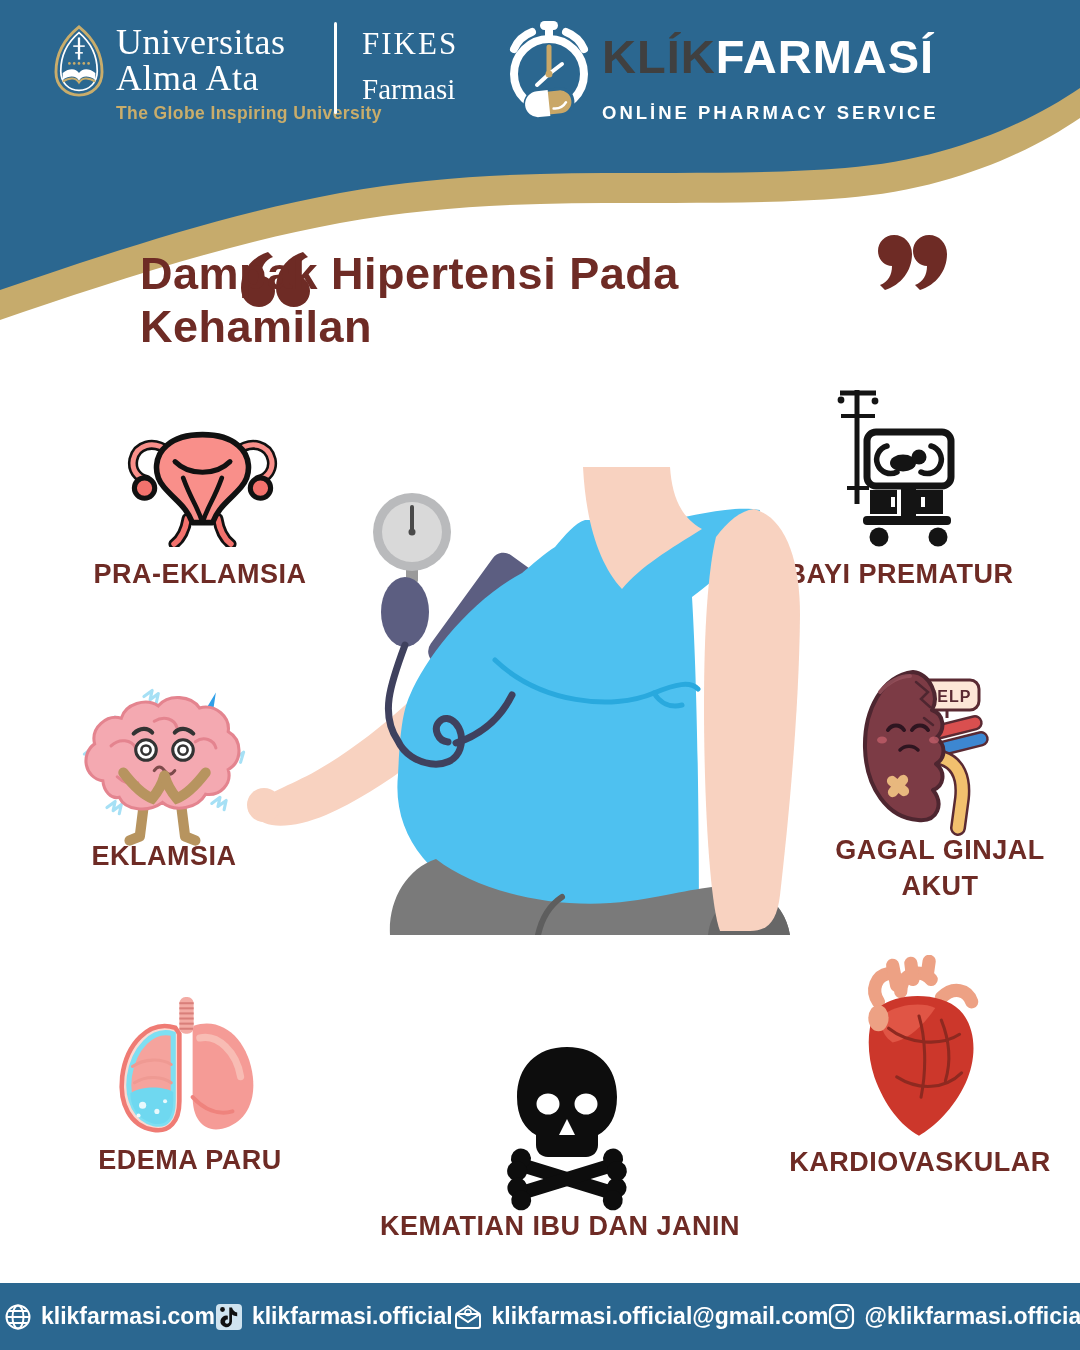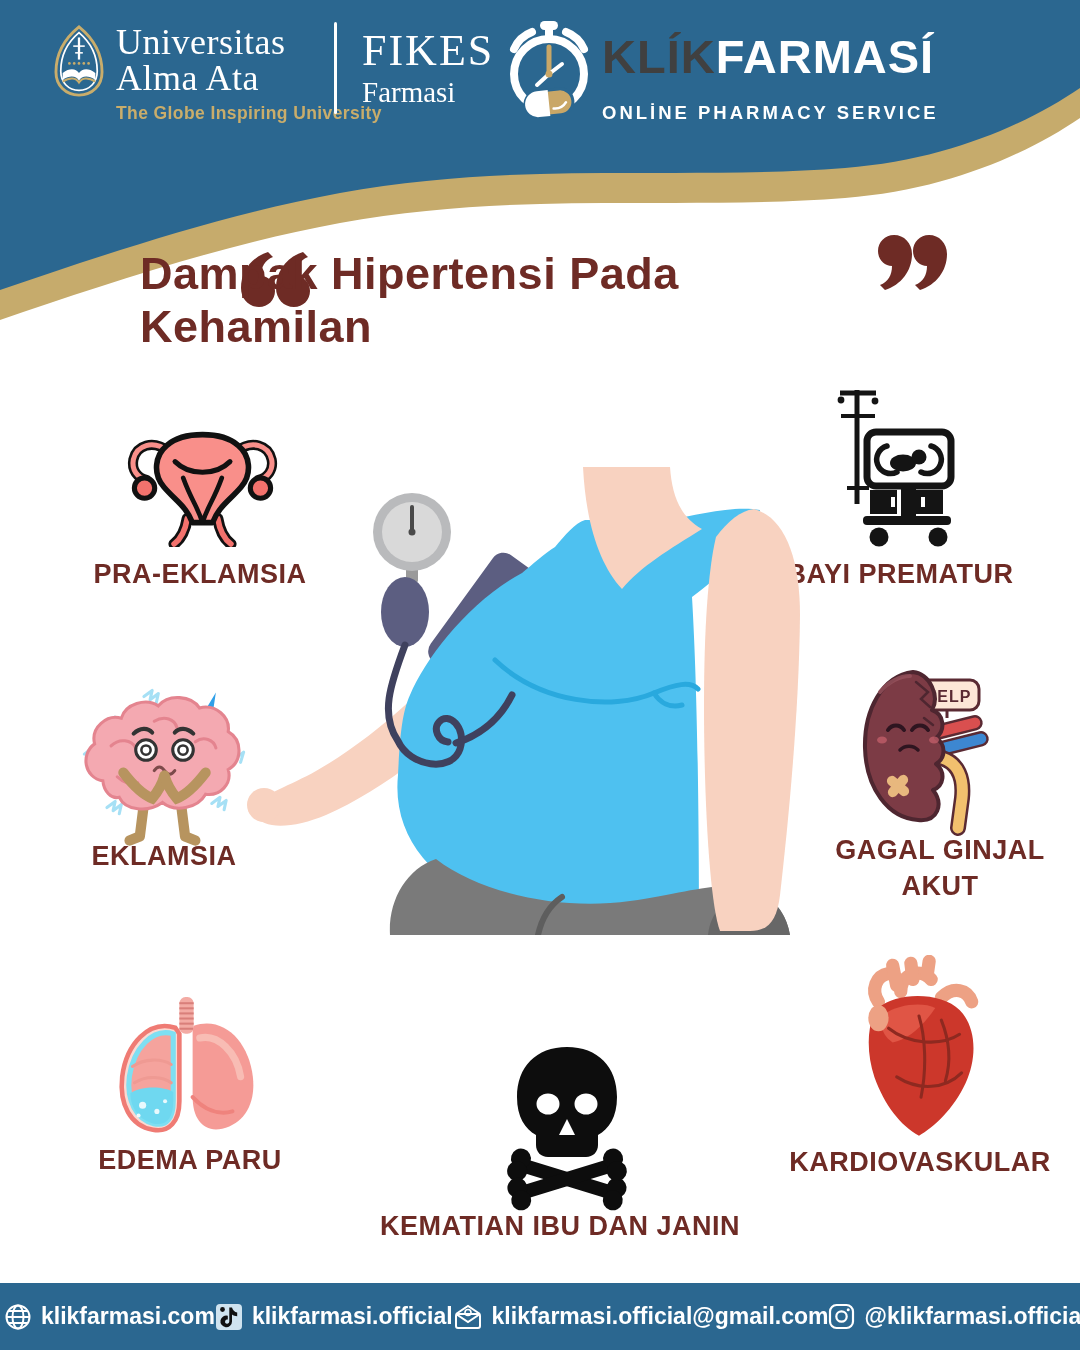--- a/index.html
+++ b/index.html
@@ -6,22 +6,22 @@
   .poster{position:relative;width:1080px;height:1350px;background:#ffffff;overflow:hidden;
           font-family:"Liberation Sans",sans-serif;}
   .abs{position:absolute;}
   
   .wave{position:absolute;left:0;top:0;width:1080px;height:345px;pointer-events:none;}
   .uaa-text{position:absolute;left:116px;top:24px;color:#ffffff;}
   .uaa-line{font-family:"Liberation Serif",serif;font-size:36px;line-height:1.0;letter-spacing:.5px;}
   .uaa-tag{margin-top:7px;font-size:17.5px;font-weight:700;color:#c9ad6b;letter-spacing:.4px;}
   .divider{position:absolute;left:334px;top:22px;width:3px;height:92px;background:#ffffff;border-radius:2px;}
   .fikes{position:absolute;left:362px;top:28px;color:#ffffff;font-family:"Liberation Serif",serif;}
-  .fikes-1{font-size:44px;line-height:1.05;letter-spacing:2px;}
-  .fikes-2{font-size:29px;margin-top:2px;}
+  .fikes-1{font-size:31px;line-height:1.05;letter-spacing:2px;}
+  .fikes-2{font-size:29px;margin-top:12px;}
   .brand{position:absolute;left:602px;top:33px;}
   .brand-line{font-size:47px;font-weight:800;letter-spacing:1px;line-height:1.0;}
   .brand-gold{color:#404040;}
   .brand-white{color:#ffffff;}
   .brand-sub{margin-top:22px;font-size:18.5px;font-weight:700;color:#ffffff;letter-spacing:3px;}
   
   .title{position:absolute;left:140px;top:248px;width:920px;text-align:left;
          color:#6e2b25;font-weight:800;font-size:45px;line-height:1.17;letter-spacing:.5px;}
   .q{position:absolute;width:72px;height:62px;}
   

